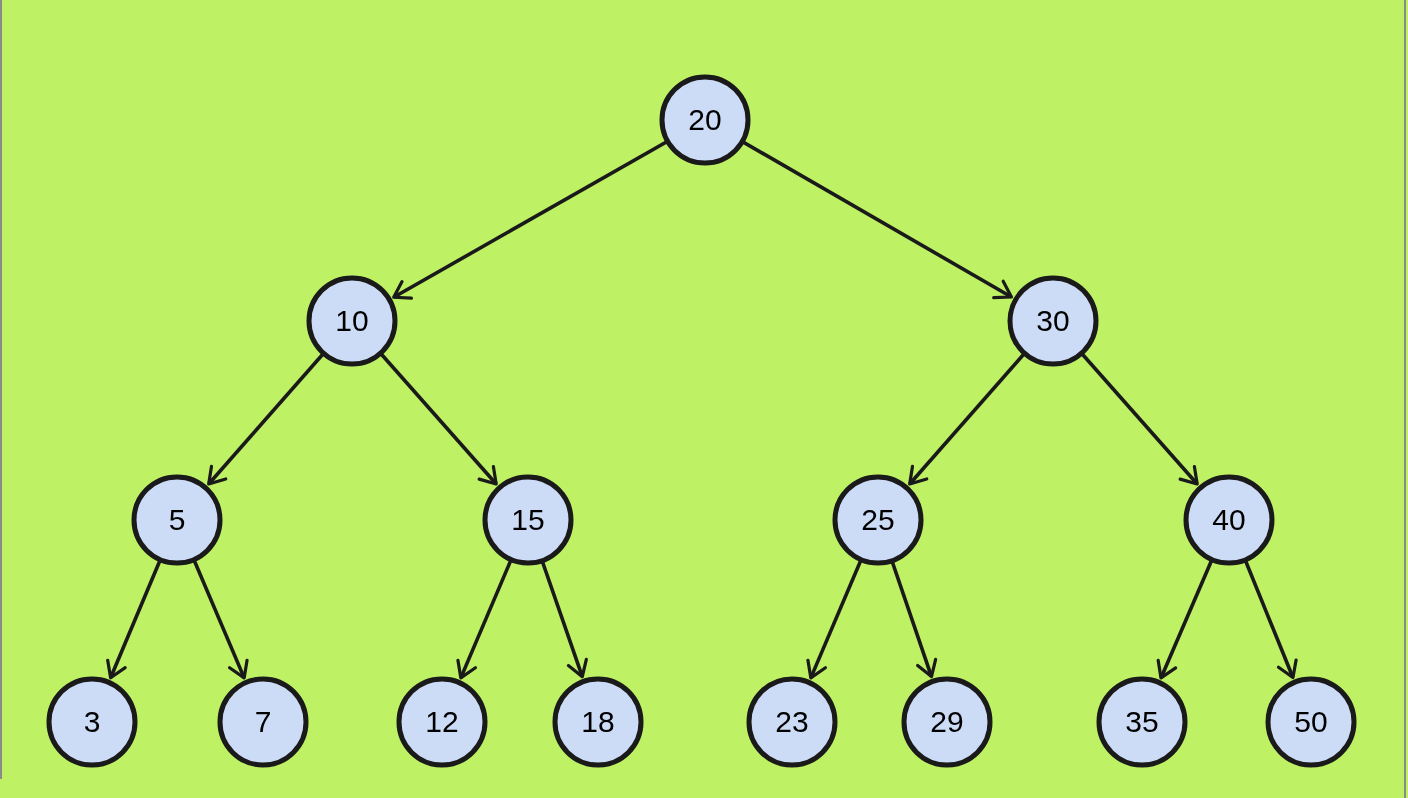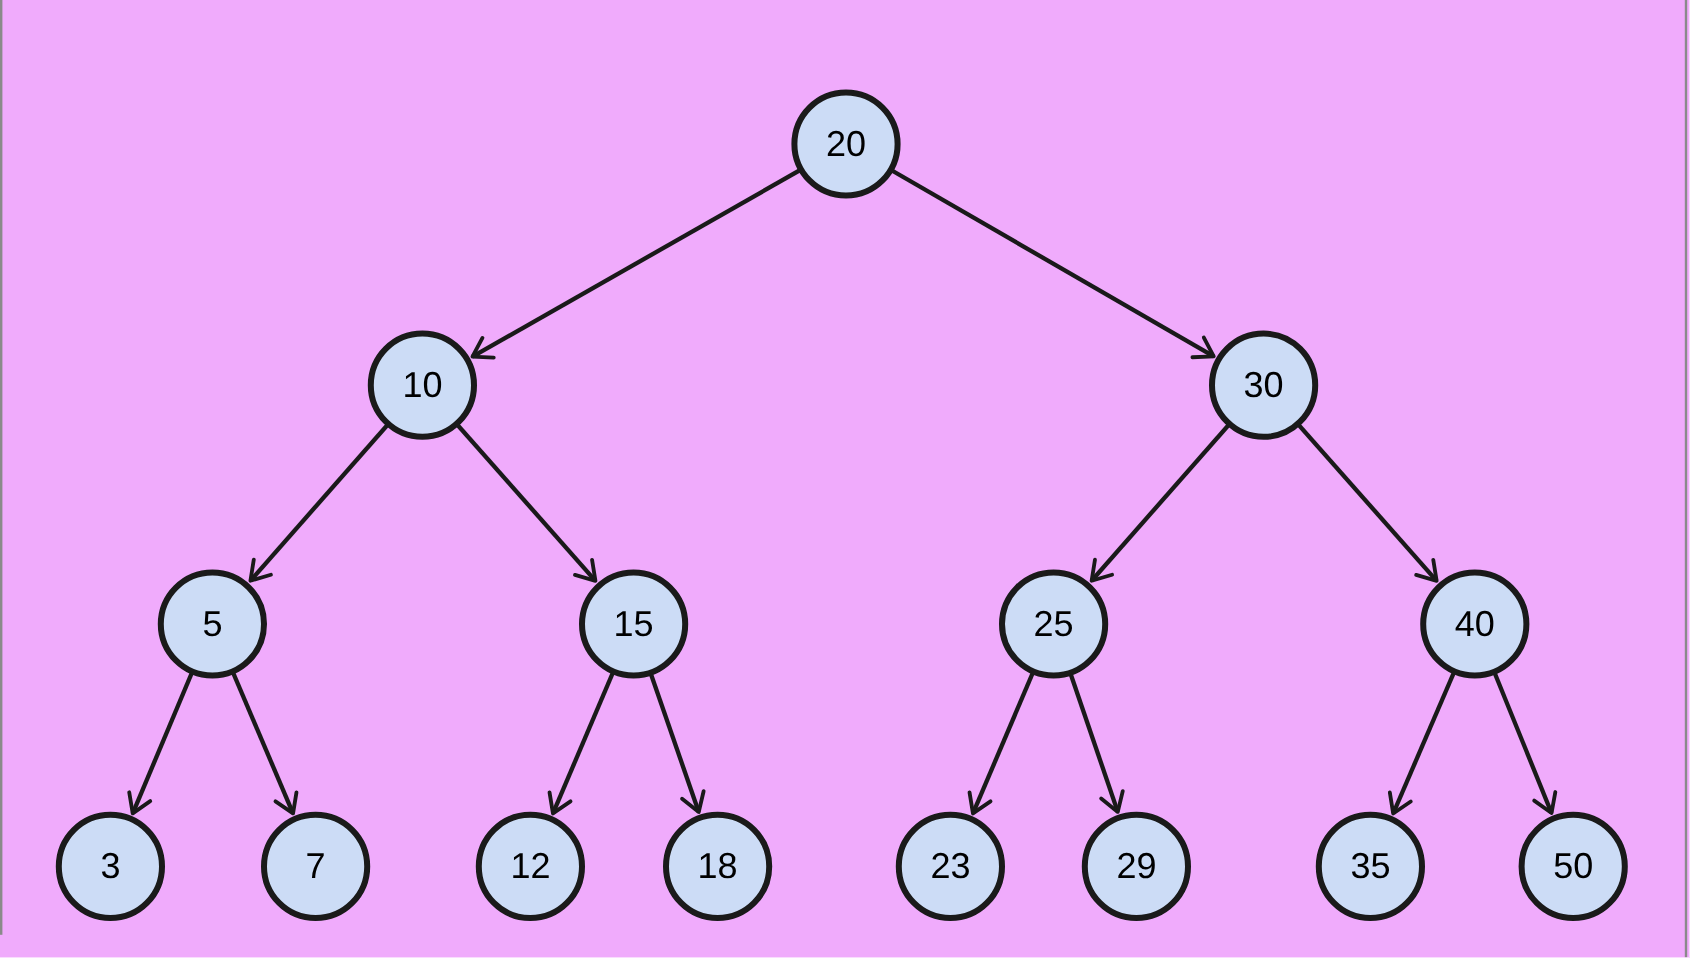--- a/index.html
+++ b/index.html
@@ -5,21 +5,21 @@
   html, body {
     margin: 0;
     padding: 0;
     background: #ffffff;
     font-family: "Liberation Sans", sans-serif;
   }
   .stage {
     position: relative;
     width: 1408px;
     height: 798px;
-    background: #f0abfc;
+    background: #bef264;
     overflow: hidden;
   }
   .frame-left {
     position: absolute;
     left: 0;
     top: 0;
     width: 2px;
     height: 779px;
     background: #8a8a8a;
   }

